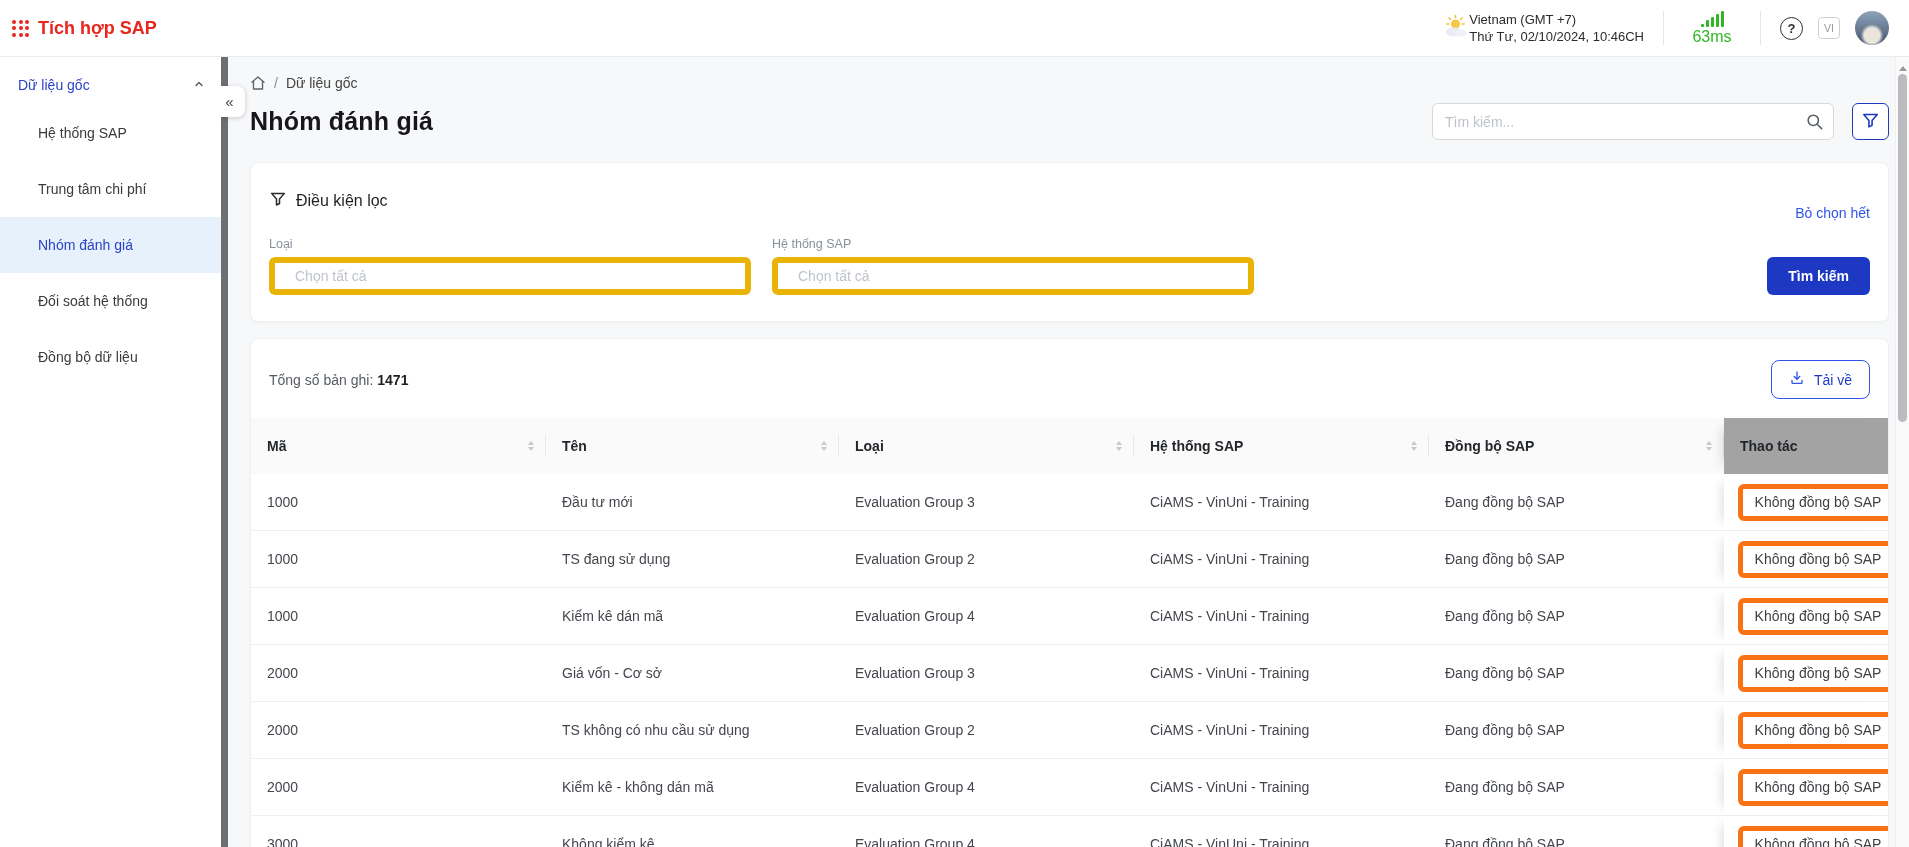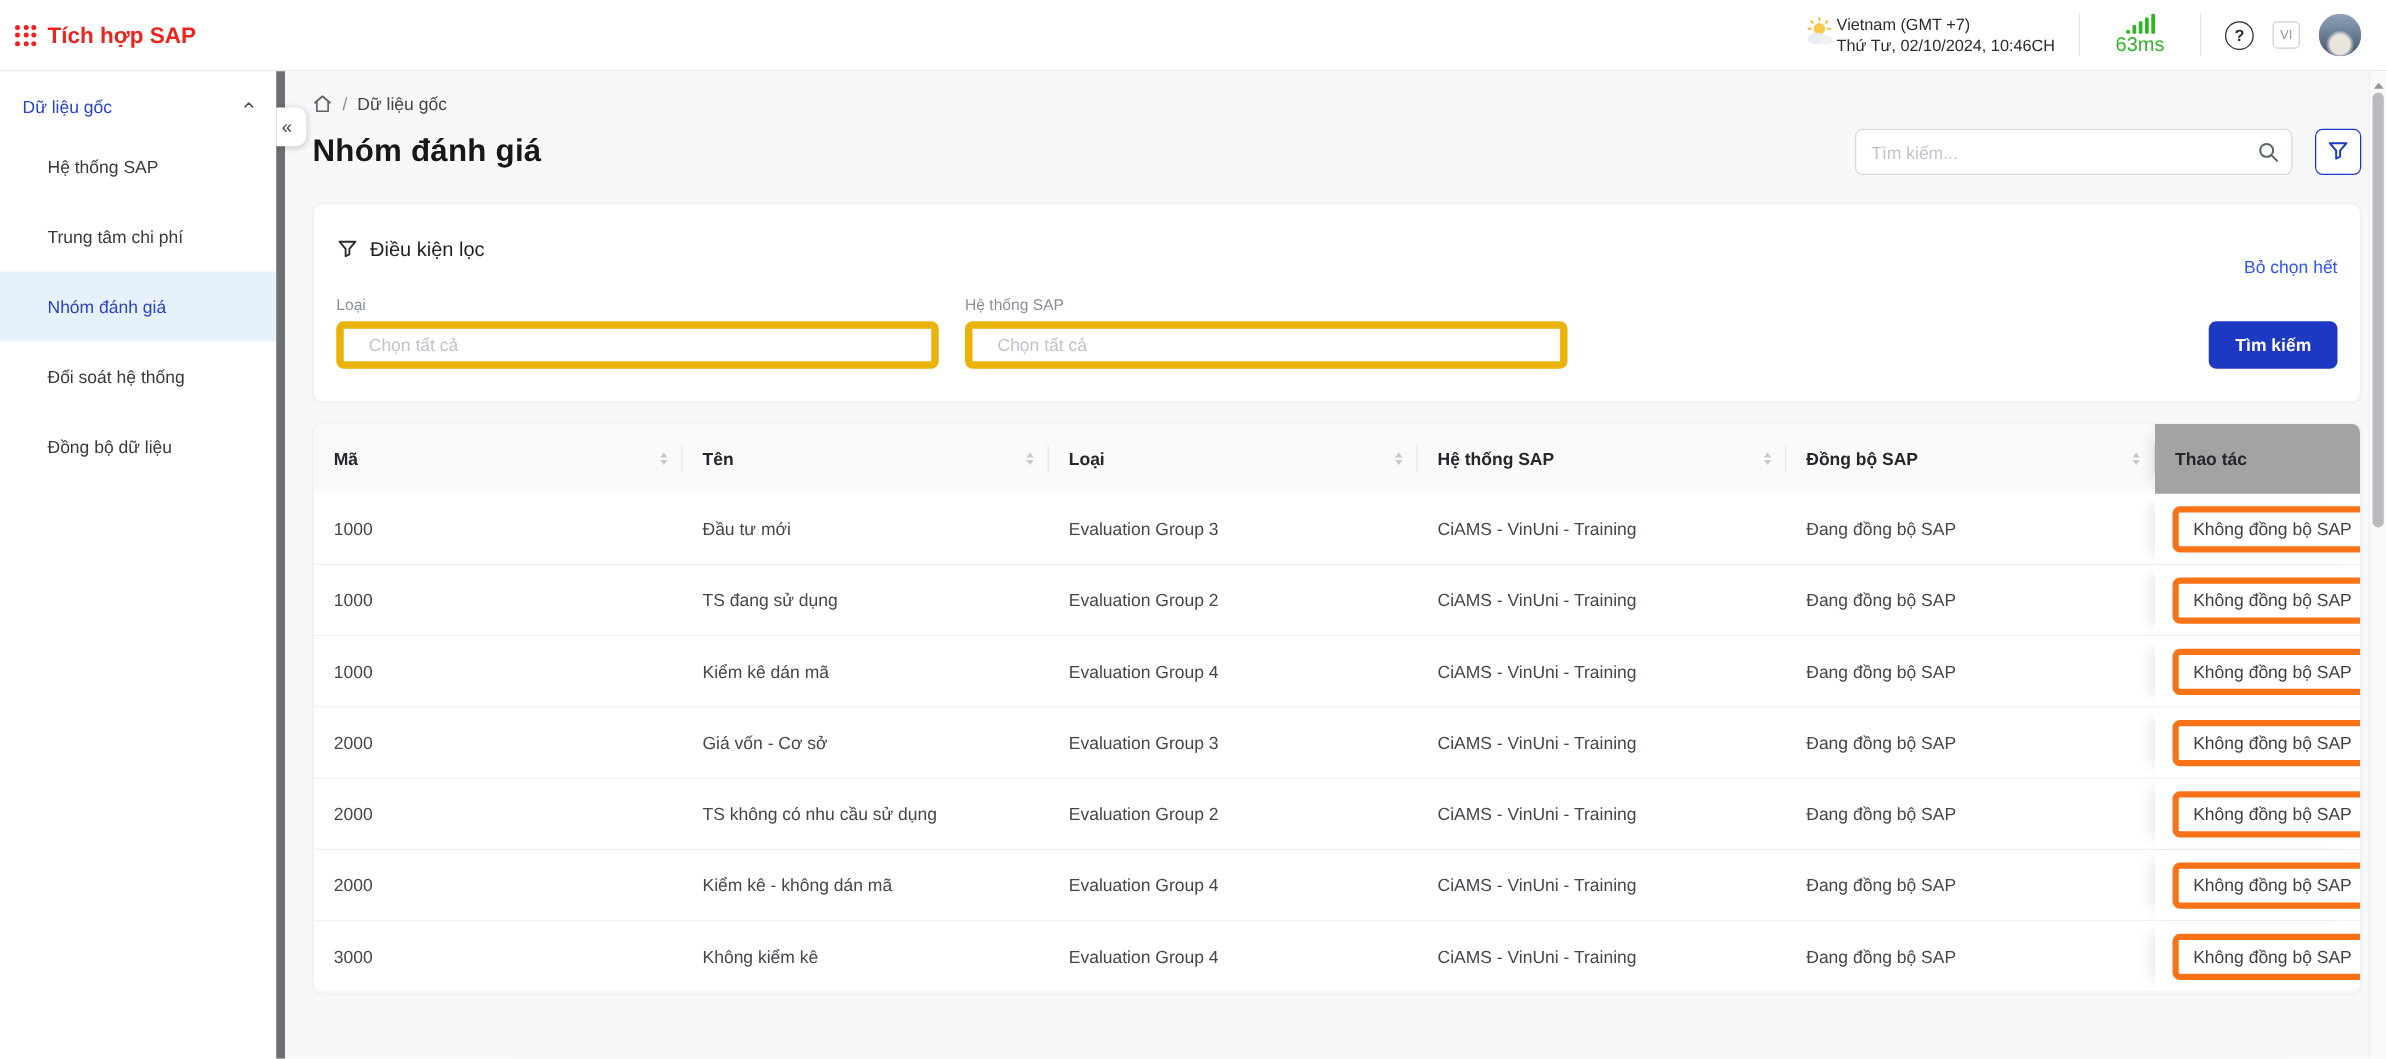--- a/index.html
+++ b/index.html
@@ -45,21 +45,21 @@
 
   .content{flex:1;background:#f7f8fa;position:relative;overflow:hidden;}
   .content-inner{padding:16px 20px 0 29px;}
   .collapse-btn{position:absolute;left:-7px;top:29px;width:31px;height:31px;border:none;border-radius:8px;background:#fff;box-shadow:0 1px 5px rgba(0,0,0,.2);font-size:15px;color:#454545;z-index:6;cursor:pointer;display:flex;align-items:center;justify-content:center;}
   .breadcrumb{display:flex;align-items:center;gap:8px;font-size:14px;color:#434343;height:20px;}
   .breadcrumb .sep{color:#8c8c8c;}
   .breadcrumb .home{display:flex;align-items:center;cursor:pointer;}
   .page-head{display:flex;justify-content:space-between;align-items:center;margin:10px 0 22px;}
   .page-title{font-size:25px;font-weight:700;color:#17171a;letter-spacing:.2px;}
   .head-actions{display:flex;align-items:center;gap:18px;}
-  .search-box{position:relative;width:350px;height:37px;}
+  .search-box{position:relative;width:402px;height:37px;}
   .search-box input{width:100%;height:100%;border:1px solid #d9d9d9;border-radius:6px;background:#fff;padding:0 38px 0 12px;font-size:14px;color:#333;outline:none;}
   .search-box input::placeholder{color:#bfc3cc;}
   .search-box .search-ic{position:absolute;right:10px;top:9px;}
   .filter-toggle{width:37px;height:37px;border:1px solid var(--accent);border-radius:6px;background:#fff;display:flex;align-items:center;justify-content:center;cursor:pointer;}
 
   
   .card{background:#fff;border:1px solid #f0f0f0;border-radius:8px;box-shadow:0 1px 2px rgba(0,0,0,.03);}
   .filter-card{padding:18px 18px 26px;margin-bottom:16px;}
   .filter-head{display:flex;justify-content:space-between;align-items:center;margin-bottom:16px;gap:48px;}
   .filter-title{display:flex;align-items:center;gap:9px;font-size:16px;font-weight:500;color:#1f1f1f;}
@@ -252,20 +252,35 @@
             <div class="field">
               <label>Hệ thống SAP</label>
               <input placeholder="Chọn tất cả" style="">
             </div>
             <div class="filter-spacer"></div>
             <button class="primary-btn">Tìm kiếm</button>
           </div>
         </section>
 
         <section class="card table-card">
+          <div class="records-head">
+            <div class="total">
+              <span>Tổng số bản ghi:</span><b>1471</b>
+            </div>
+            <button class="outline-btn">
+              <span>
+                <svg width="16" height="16" viewBox="0 0 24 24" fill="none" stroke="#2f54eb" stroke-width="2" stroke-linecap="round" stroke-linejoin="round">
+                    <path d="M12 3v10.5"></path>
+                    <path d="M7.8 9.8 12 14l4.2-4.2"></path>
+                    <path d="M4.5 15.5v3.2a1.3 1.3 0 0 0 1.3 1.3h12.4a1.3 1.3 0 0 0 1.3-1.3v-3.2"></path>
+                  </svg>
+              </span>
+              <span>Tải về</span>
+            </button>
+          </div>
           <div class="table">
             <div class="thead">
                 <div class="th">
                   <span class="th-label">Mã</span>
                   <span class="sorter">
                     <i class="caret up"></i>
                     <i class="caret down"></i>
                   </span>
                 </div>
                 <div class="th">

